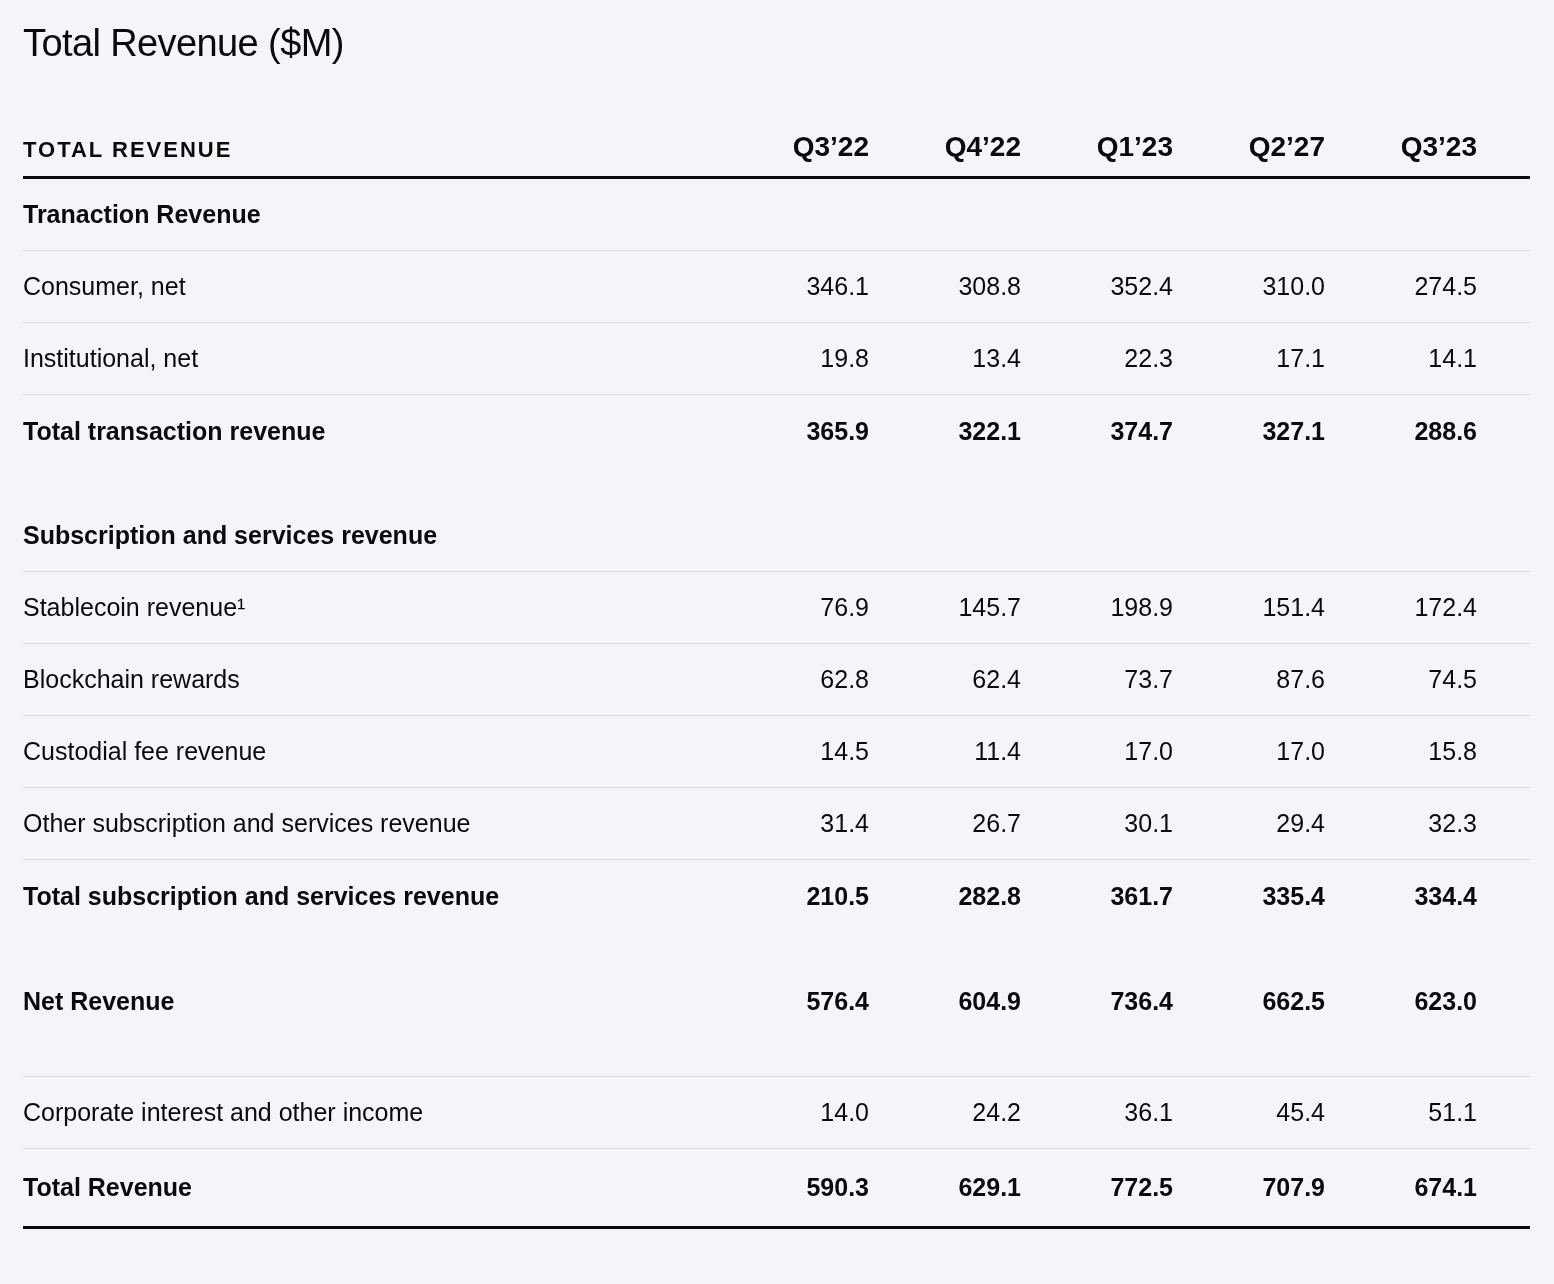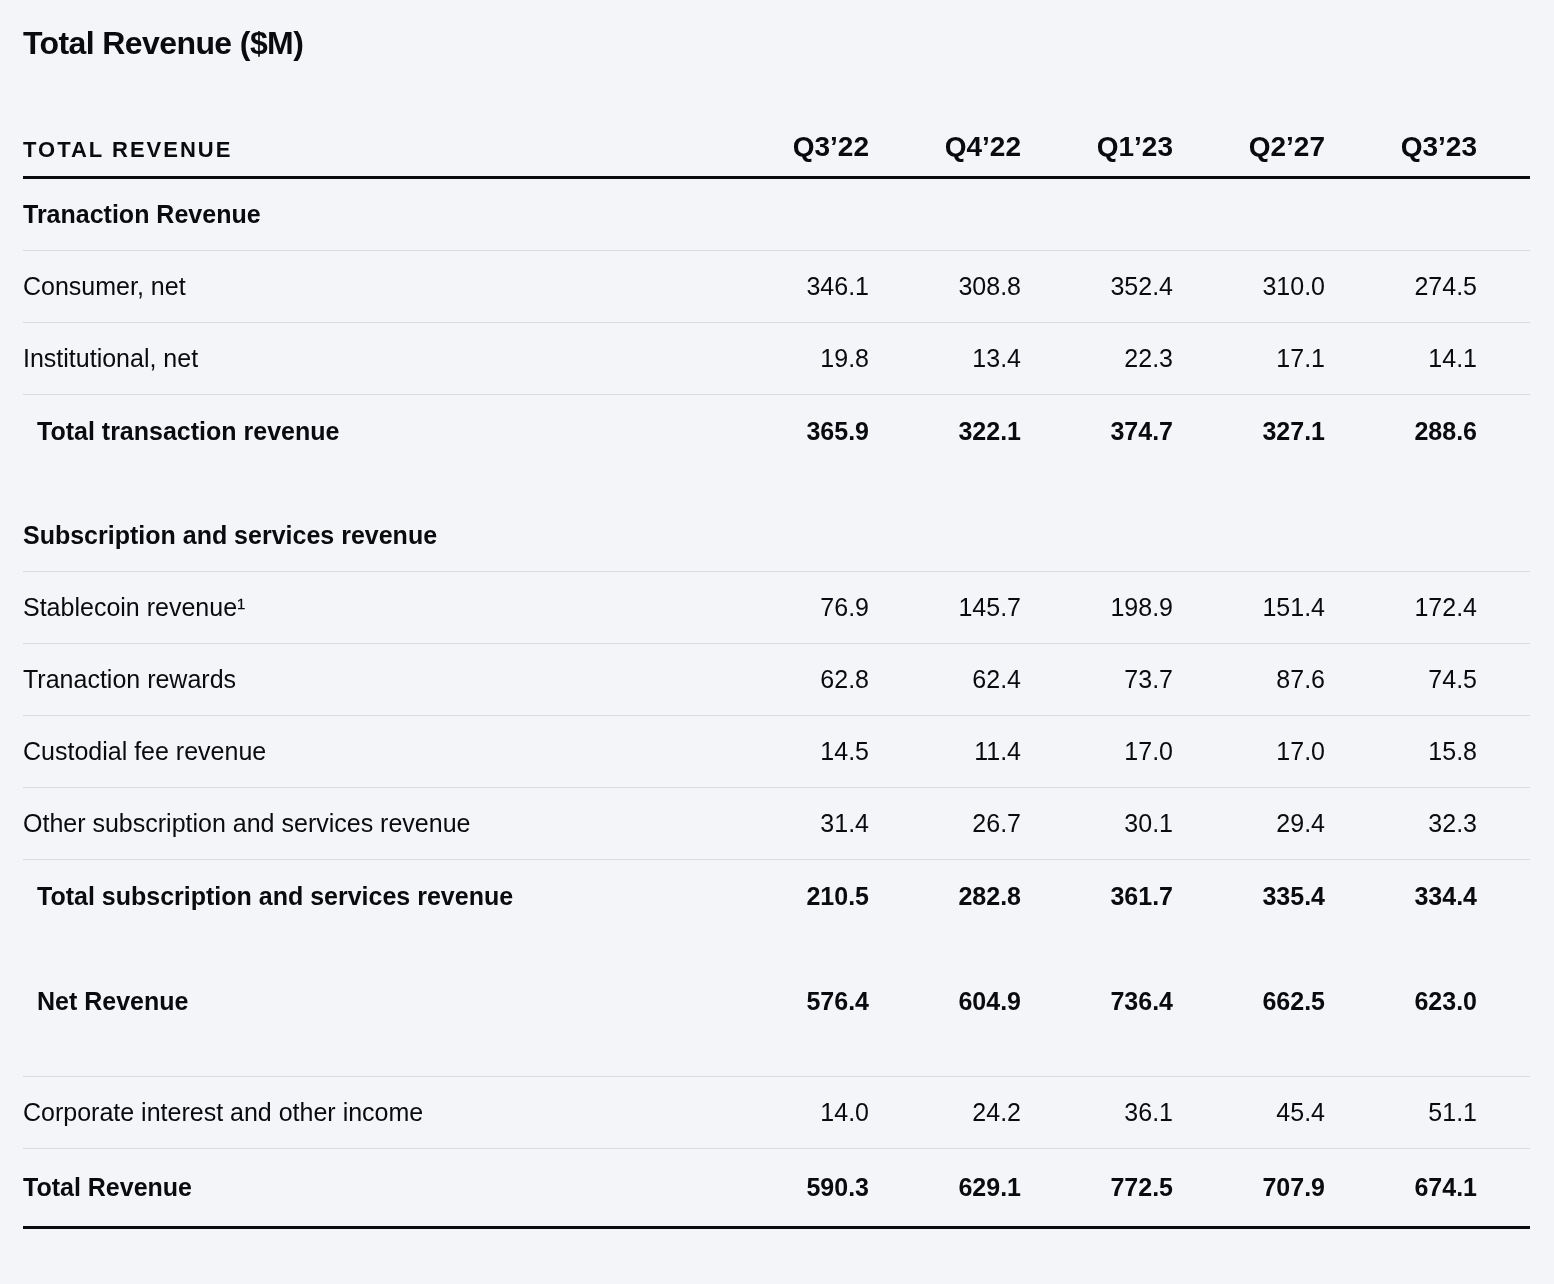--- a/index.html
+++ b/index.html
@@ -15,23 +15,23 @@
 
   .page {
     width: 1554px;
     height: 1284px;
     padding: 0 24px 0 23px;
     background: #f4f5f8;
   }
 
   .title {
     padding-top: 22px;
-    font-size: 32px;
+    font-size: 38px;
     line-height: 42px;
-    font-weight: 700;
+    font-weight: 400;
     letter-spacing: -0.6px;
   }
 
   .header-row {
     display: flex;
     align-items: flex-end;
     height: 115px;
     padding-bottom: 13px;
     border-bottom: 3px solid #0a0b0d;
   }
@@ -66,21 +66,21 @@
     align-items: center;
     height: 72px;
     font-size: 25px;
     border-bottom: 1px solid #d9dbe0;
   }
 
   .row.section,
   .row.total,
   .row.grand { font-weight: 700; }
 
-  .row.total { border-bottom: none; margin-left: 14px; }
+  .row.total { border-bottom: none; }
 
   .row.grand {
     height: 80px;
     border-bottom: 3px solid #0a0b0d;
   }
 
   .gap { height: 33px; }
 
   .gap--rule {
     height: 40px;
@@ -149,21 +149,21 @@
         </div>
         <div class="row">
           <div class="label-cell">Stablecoin revenue¹</div>
           <div class="value-cell">76.9</div>
           <div class="value-cell">145.7</div>
           <div class="value-cell">198.9</div>
           <div class="value-cell">151.4</div>
           <div class="value-cell last">172.4</div>
         </div>
         <div class="row">
-          <div class="label-cell">Tranaction rewards</div>
+          <div class="label-cell">Blockchain rewards</div>
           <div class="value-cell">62.8</div>
           <div class="value-cell">62.4</div>
           <div class="value-cell">73.7</div>
           <div class="value-cell">87.6</div>
           <div class="value-cell last">74.5</div>
         </div>
         <div class="row">
           <div class="label-cell">Custodial fee revenue</div>
           <div class="value-cell">14.5</div>
           <div class="value-cell">11.4</div>

